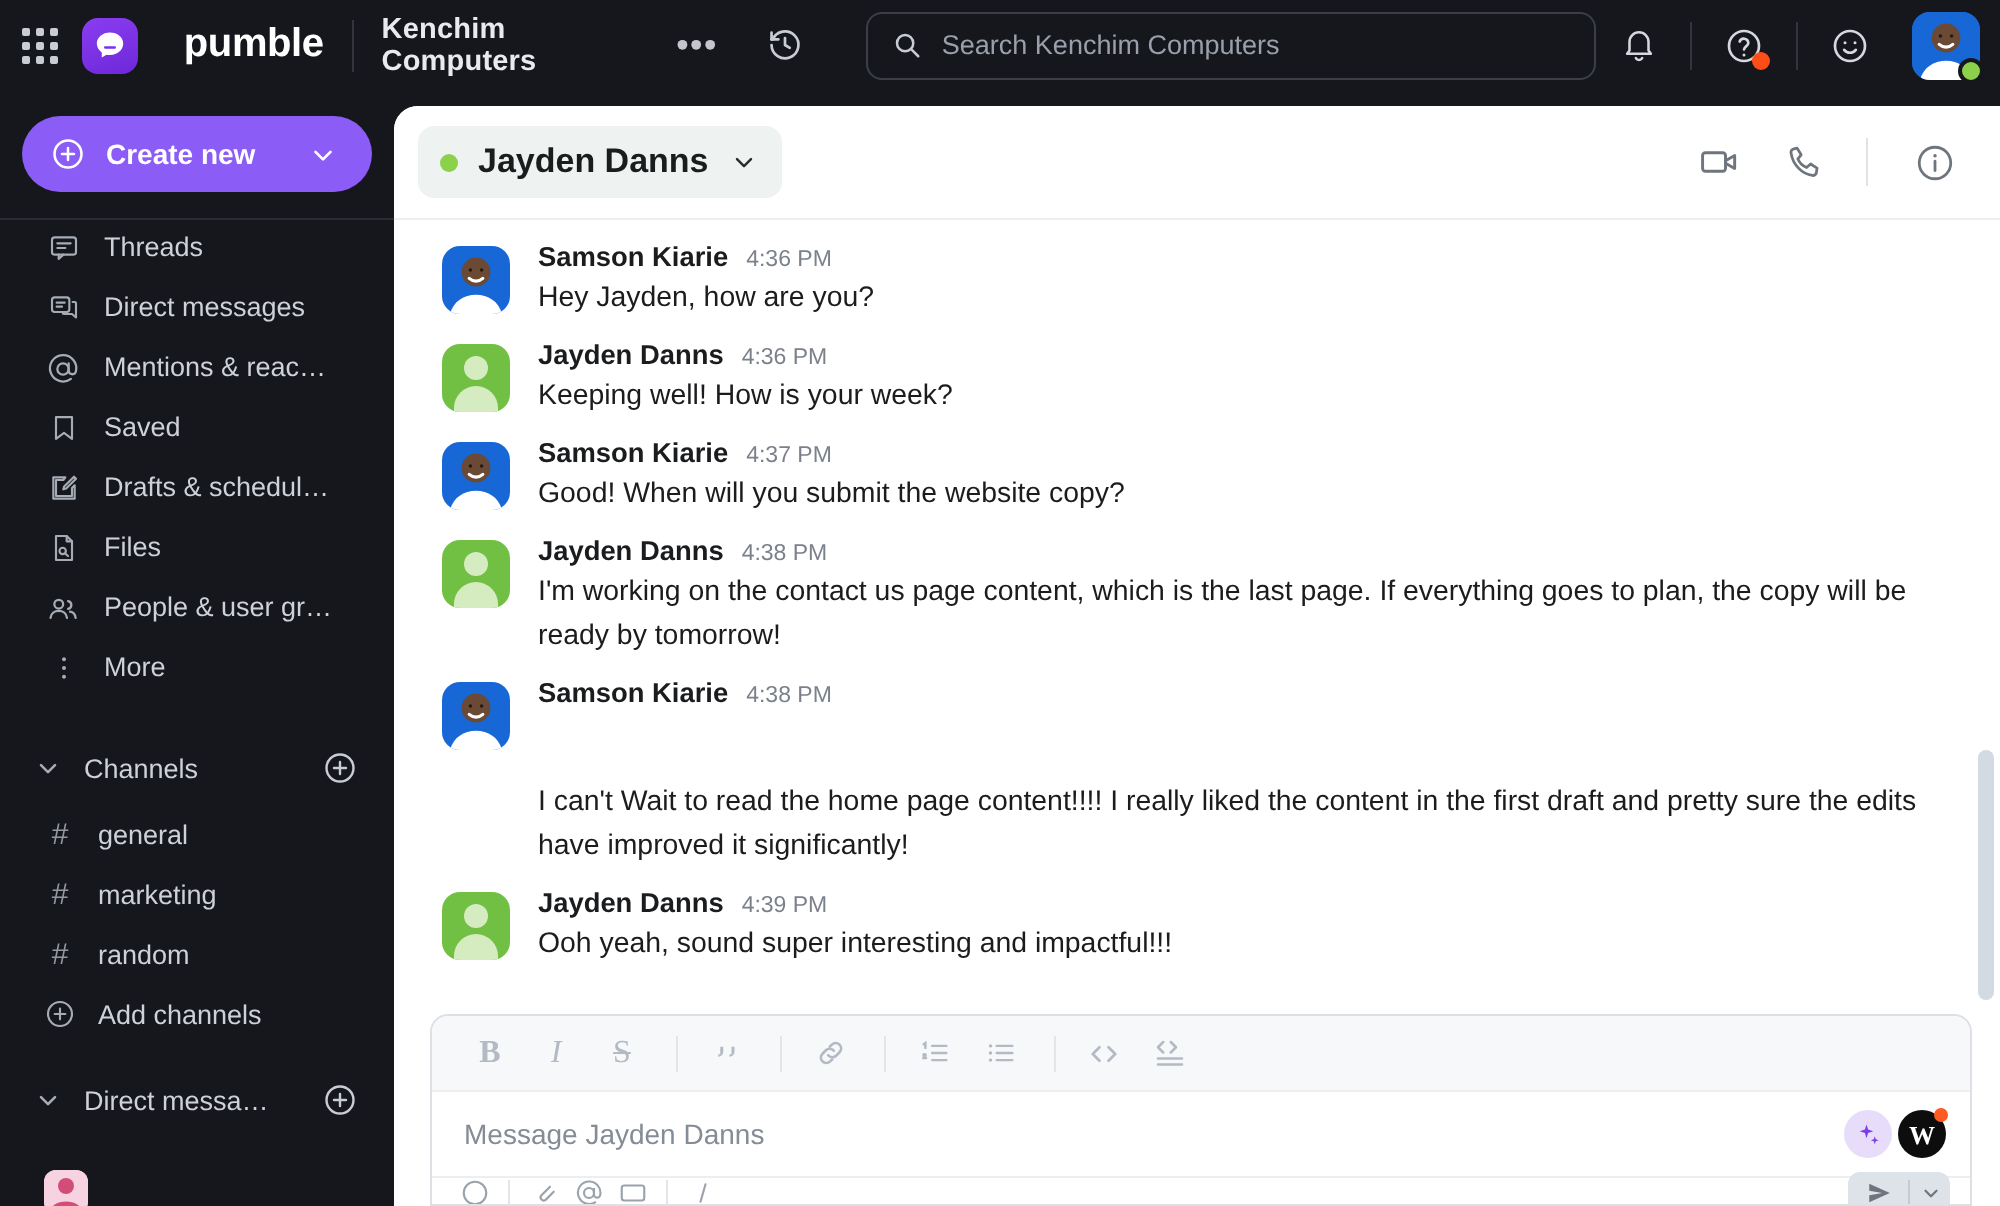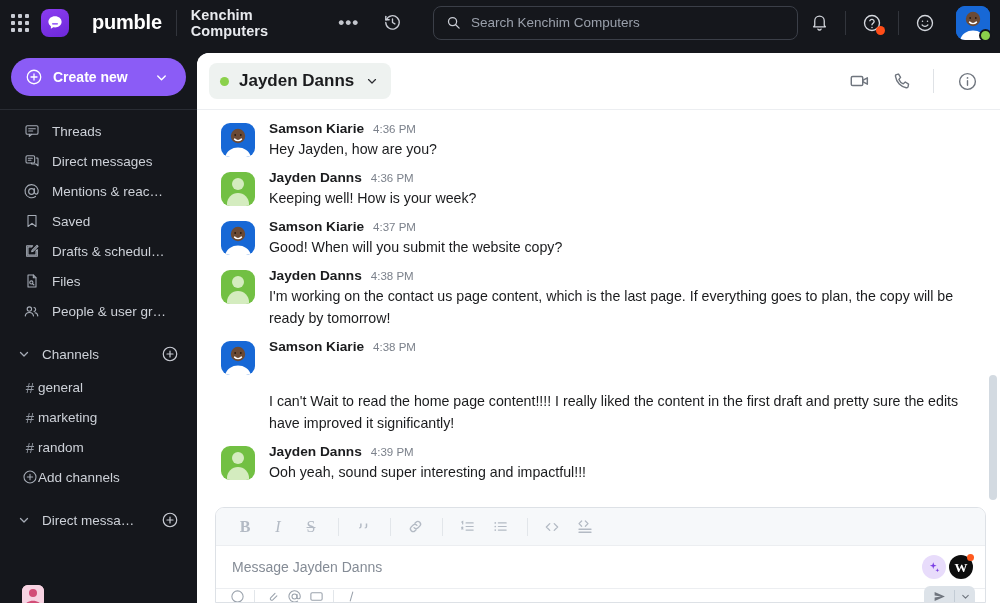--- a/index.html
+++ b/index.html
@@ -95,21 +95,21 @@
     margin: 13px 11px 0 11px; height: 38px; border-radius: 19px;
     background: #8b5cf6; display: flex; align-items: center; cursor: pointer;
   }
   .create-new .plus { margin-left: 14px; display: flex; }
   .create-new .lbl { color: #fff; font-size: 14px; font-weight: 700; margin-left: 10px; }
   .create-new .chev { margin-left: auto; margin-right: 17px; display: flex; }
 
   .sb-sep { height: 1px; background: #292c33; margin: 13px 0 6px 0; }
 
   .nav-item {
-    height: 30px; display: flex; align-items: center;
+    height: 30px; display: flex; align-items: flex-start;
     padding-left: 16px; cursor: pointer; border-radius: 6px;
     margin: 0 6px;
   }
   .nav-item .ic { width: 19px; display: flex; align-items: center; justify-content: center; flex: none; }
   .nav-item .tx {
     color: #cdd1d8; font-size: 13.5px; margin-left: 11px;
     white-space: nowrap; overflow: hidden;
   }
 
   .sec-head {
@@ -118,21 +118,21 @@
   }
   .sec-head .chev { width: 16px; display: flex; align-items: center; justify-content: center; flex:none;}
   .sec-head .tx { color: #cdd1d8; font-size: 13.5px; margin-left: 10px; white-space: nowrap; overflow: hidden; max-width: 108px;}
   .sec-head .addbtn { margin-left: auto; margin-right: 12px; display: flex; cursor: pointer; }
 
   .ch-item {
     height: 30px; display: flex; align-items: center; margin: 0 6px;
     padding-left: 16px; cursor: pointer; border-radius: 6px;
   }
   .ch-item .hash { color: #9298a2; font-size: 15px; width: 16px; text-align: center; flex:none;}
-  .ch-item .tx { color: #cdd1d8; font-size: 13.5px; }
+  .ch-item .tx { color: #cdd1d8; font-size: 13.5px; margin-left: 11px; }
   .ch-item .ic { width:16px; display:flex; align-items:center; justify-content:center; flex:none;}
 
   .dm-partial {
     position: absolute; bottom: -4px; left: 22px;
     display: flex; align-items: center;
   }
   .dm-partial .av {
     width: 22px; height: 22px; border-radius: 6px; background: #f5d0e0;
     overflow: hidden; position: relative;
   }
@@ -430,20 +430,30 @@
       <svg viewBox="0 0 24 24" width="17" height="17" fill="none" stroke="#a6acb6" stroke-width="1.6" stroke-linecap="round" stroke-linejoin="round">
         <circle cx="9" cy="8.6" r="3.1"></circle>
           <path d="M3.2 18.2c.4-3.1 2.9-4.8 5.8-4.8s5.4 1.7 5.8 4.8"></path>
         <path d="M15.6 6.4a2.8 2.8 0 0 1 0 5.5"></path>
           <path d="M17 13.8c2.2.3 3.6 1.9 3.9 4.4"></path>
       </svg>
     </span>
     <span class="tx">People &amp; user gr…</span>
   </div>
 
+  <div class="nav-item">
+    <span class="ic">
+      <svg viewBox="0 0 24 24" width="16" height="16" fill="#a6acb6">
+        <circle cx="12" cy="5.5" r="1.5"></circle>
+          <circle cx="12" cy="12" r="1.5"></circle>
+          <circle cx="12" cy="18.5" r="1.5"></circle>
+      </svg>
+    </span>
+    <span class="tx">More</span>
+  </div>
 
   <div class="sec-head">
     <span class="chev">
       <svg viewBox="0 0 24 24" width="14" height="14" fill="none" stroke="#a6acb6" stroke-width="2.2" stroke-linecap="round" stroke-linejoin="round">
           <path d="M6 9.5 12 15.5 18 9.5"></path>
         </svg>
     </span>
     <span class="tx">Channels</span>
     <span class="addbtn">
       <svg viewBox="0 0 24 24" width="18" height="18" fill="none" stroke="#c9ccd4" stroke-width="1.6" stroke-linecap="round">

